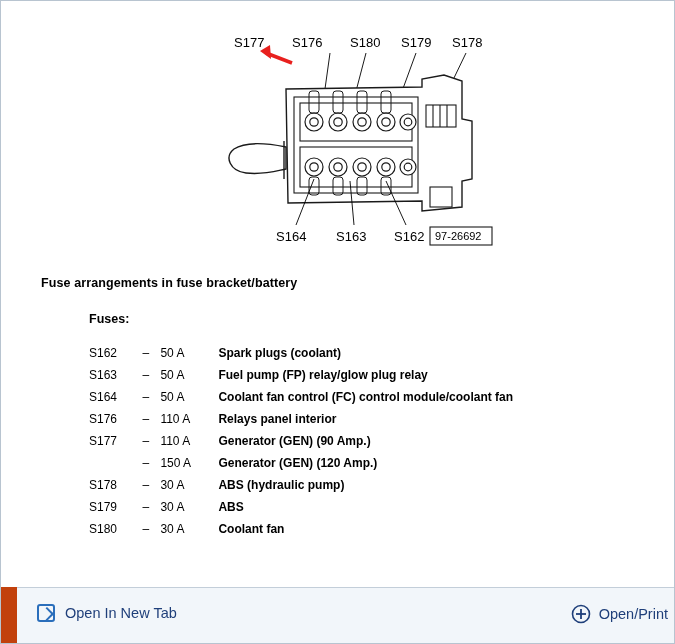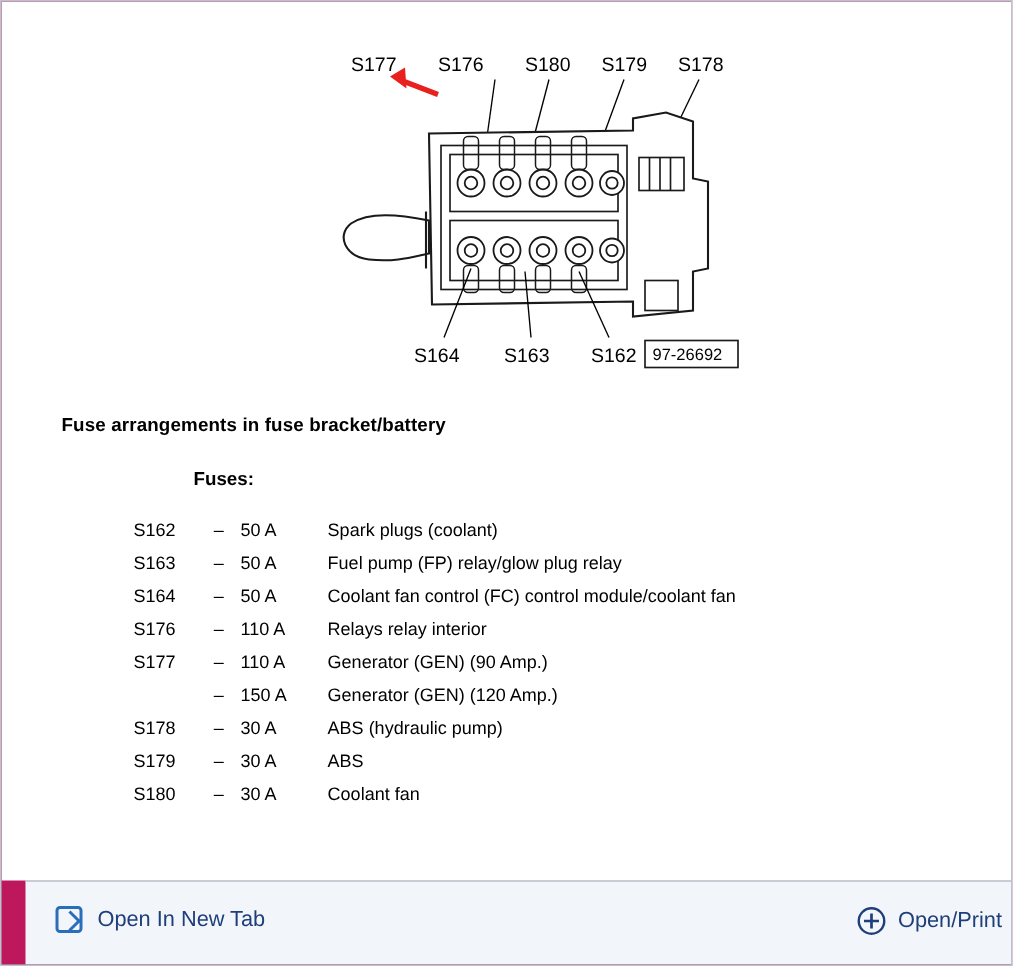--- a/index.html
+++ b/index.html
@@ -5,21 +5,21 @@
   html, body {
     margin: 0;
     padding: 0;
     background: #ffffff;
     font-family: "Liberation Sans", sans-serif;
   }
   #page {
     position: relative;
     width: 675px;
     height: 644px;
-    background: #be185d;
+    background: #c2410c;
     box-sizing: border-box;
     border: 1px solid #b8c4d0;
     overflow: hidden;
   }
   .doc-area {
     position: absolute;
     left: 0; top: 0;
     width: 673px;
     height: 586px;
     background: #ffffff;
@@ -45,40 +45,39 @@
     color: #000;
     letter-spacing: 0.1px;
   }
   .fuses-label {
     position: absolute;
     left: 88px;
     top: 311px;
     font-size: 12.5px;
     font-weight: bold;
     color: #000;
-    margin-left: 40px;
   }
   .fuse-table {
     position: absolute;
     left: 88px;
     top: 345px;
     width: 520px;
     border-collapse: collapse;
     font-size: 12px;
     color: #000;
   }
   .fuse-table td {
     vertical-align: top;
     padding: 0 0 8px 0;
     line-height: 14px;
   }
   .col-id { width: 48px; white-space: nowrap; }
   .col-dash { width: 16px; text-align: left; }
   .col-rating { width: 52px; white-space: nowrap; }
-  .col-desc { width: 350px; }
+  .col-desc { width: 350px; font-weight: bold; }
 
   
   .footer {
     position: absolute;
     left: 16px;
     bottom: 0;
     width: 673px;
     height: 56px;
     background: #f2f6fa;
     border-top: 1px solid #c3ced9;
@@ -257,21 +256,21 @@
         <tr>
           <td class="col-id">S164</td>
           <td class="col-dash">–</td>
           <td class="col-rating">50 A</td>
           <td class="col-desc">Coolant fan control (FC) control module/coolant fan</td>
         </tr>
         <tr>
           <td class="col-id">S176</td>
           <td class="col-dash">–</td>
           <td class="col-rating">110 A</td>
-          <td class="col-desc">Relays relay interior</td>
+          <td class="col-desc">Relays panel interior</td>
         </tr>
         <tr>
           <td class="col-id">S177</td>
           <td class="col-dash">–</td>
           <td class="col-rating">110 A</td>
           <td class="col-desc">Generator (GEN) (90 Amp.)</td>
         </tr>
         <tr>
           <td class="col-id"></td>
           <td class="col-dash">–</td>

